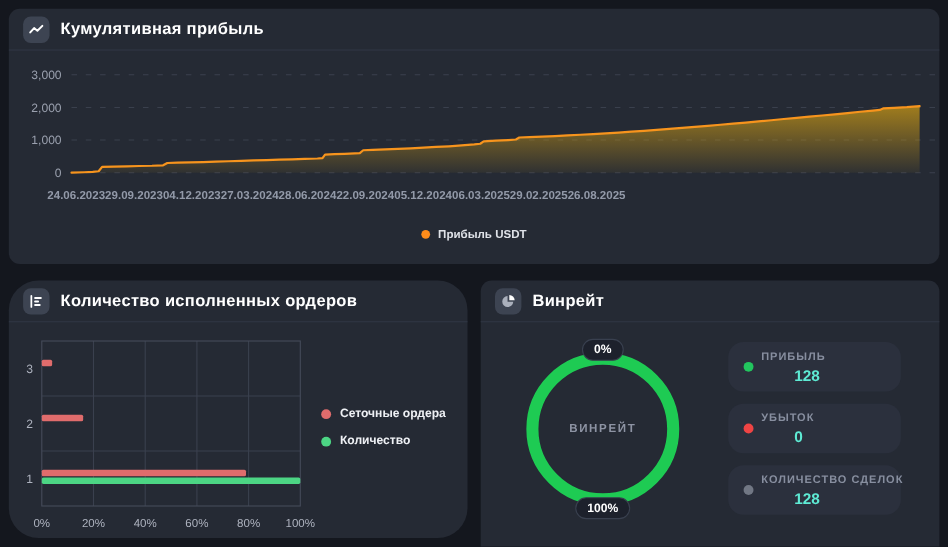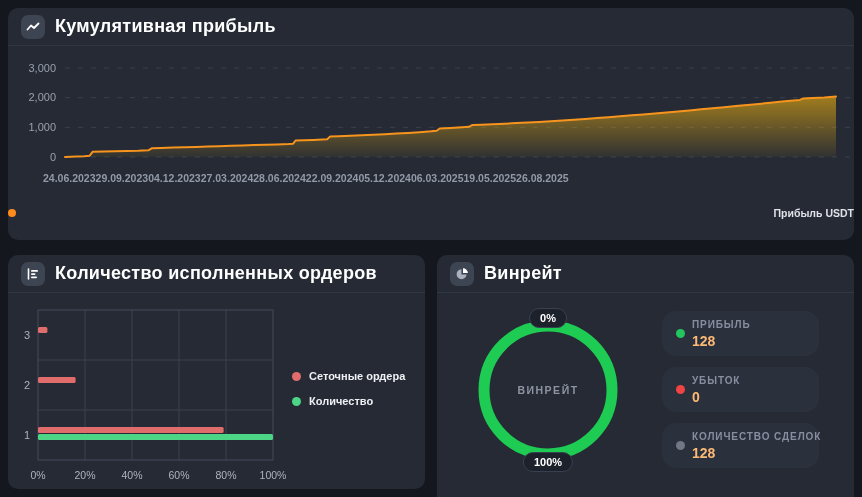--- a/index.html
+++ b/index.html
@@ -3,35 +3,35 @@
 <meta charset="utf-8">
 <style>
   * { margin:0; padding:0; box-sizing:border-box; }
   html,body { background:#14171e; }
   body { font-family:"Liberation Sans", sans-serif; }
   .page { position:relative; width:862px; height:497px; background:#14171e; overflow:hidden; }
 
   .panel { position:absolute; background:#252a34; border-radius:10px; }
   .panel-header { display:flex; align-items:center; height:38px; padding:0 13px; border-bottom:1px solid #303644; }
   .chip { width:24px; height:24px; border-radius:7px; background:#3d4452; display:flex; align-items:center; justify-content:center; flex:0 0 auto; }
-  .panel-title { color:#ffffff; font-size:18px; font-weight:700; margin-left:10px; letter-spacing:.3px; }
+  .panel-title { color:#ffffff; font-size:15px; font-weight:700; margin-left:10px; letter-spacing:.3px; }
   .panel-body { position:relative; }
 
   
   #panel-cum { left:8px; top:8px; width:846px; height:232px; }
   #panel-cum .panel-body { height:193px; }
   #area-svg { position:absolute; left:0; top:0; }
   .xlabels { position:absolute; left:35px; top:126px; width:767px; display:flex; justify-content:flex-start; }
   .xlabels span { color:#9299a8; font-size:10.5px; font-weight:600; white-space:nowrap; }
-  .legend-center { position:absolute; left:0; top:161px; width:100%; display:flex; justify-content:space-between; align-items:center; gap:7px; cursor:pointer; }
+  .legend-center { position:absolute; left:0; top:161px; width:100%; display:flex; justify-content:center; align-items:center; gap:7px; cursor:pointer; }
   .legend-center .dot { width:8px; height:8px; border-radius:50%; }
   .legend-center .lbl { color:#dfe2e8; font-size:10.5px; font-weight:600; }
 
   
-  #panel-orders { left:8px; top:255px; width:417px; height:234px; }
+  #panel-orders { left:8px; top:255px; width:417px; height:234px;border-radius:27px; }
   #panel-orders .panel-body { height:195px; }
   #bar-svg { position:absolute; left:0; top:0; }
   .bar-legend { position:absolute; left:284px; top:77px; display:flex; flex-direction:column; gap:13px; }
   .bar-legend .row { display:flex; align-items:center; gap:8px; cursor:pointer; }
   .bar-legend .dot { width:9px; height:9px; border-radius:50%; flex:0 0 auto; }
   .bar-legend .lbl { color:#eef0f4; font-size:11px; font-weight:700; white-space:nowrap; }
 
   
   #panel-winrate { left:437px; top:255px; width:417px; height:254px; }
   #panel-winrate .panel-body { height:195px; }
@@ -39,21 +39,21 @@
   .donut-center { position:absolute; inset:0; display:flex; flex-direction:column; align-items:center; justify-content:center; gap:4px; }
   .donut-label { color:#8d93a3; font-size:10.5px; font-weight:600; letter-spacing:1.5px; }
   .donut-value { color:#ffffff; font-size:20px; font-weight:800; }
   .ring-badge { position:absolute; left:50%; transform:translateX(-50%); background:#1d212c; border:1px solid #39404f; border-radius:12px; padding:3px 10px; color:#ffffff; font-size:11px; font-weight:800; white-space:nowrap; }
   .badge-top { top:-2px; }
   .badge-bottom { top:142px; }
   .stats { position:absolute; left:225px; top:18px; width:157px; display:flex; flex-direction:column; gap:11px; }
   .stat-card { position:relative; height:45px; background:#2b303d; border-radius:14px; padding:8px 8px 0 30px; }
   .stat-dot { position:absolute; left:14px; top:18px; width:9px; height:9px; border-radius:50%; }
   .stat-label { color:#878e9f; font-size:10px; font-weight:700; letter-spacing:.9px; white-space:nowrap; }
-  .stat-value { color:#fdba74; font-size:14px; font-weight:800; margin-top:3px; }
+  .stat-value { color:#5eead4; font-size:14px; font-weight:800; margin-top:3px;margin-left:30px; }
 </style>
 </head>
 <body>
 
 <div class="page">
 
   <section class="panel" id="panel-cum">
     <header class="panel-header">
       <span class="chip">
         <svg width="16" height="16" viewBox="0 0 16 16">
@@ -83,21 +83,21 @@
         </svg>
       <div class="xlabels" id="area-xlabels">
           <span>24.06.2023</span>
           <span>29.09.2023</span>
           <span>04.12.2023</span>
           <span>27.03.2024</span>
           <span>28.06.2024</span>
           <span>22.09.2024</span>
           <span>05.12.2024</span>
           <span>06.03.2025</span>
-          <span>19.05.2025</span>
+          <span>29.02.2025</span>
           <span>26.08.2025</span>
         </div>
       <div class="legend-center">
         <span class="dot" style="background: rgb(255, 140, 26);"></span>
         <span class="lbl">Прибыль USDT</span>
       </div>
     </div>
   </section>
 
   <section class="panel" id="panel-orders">

